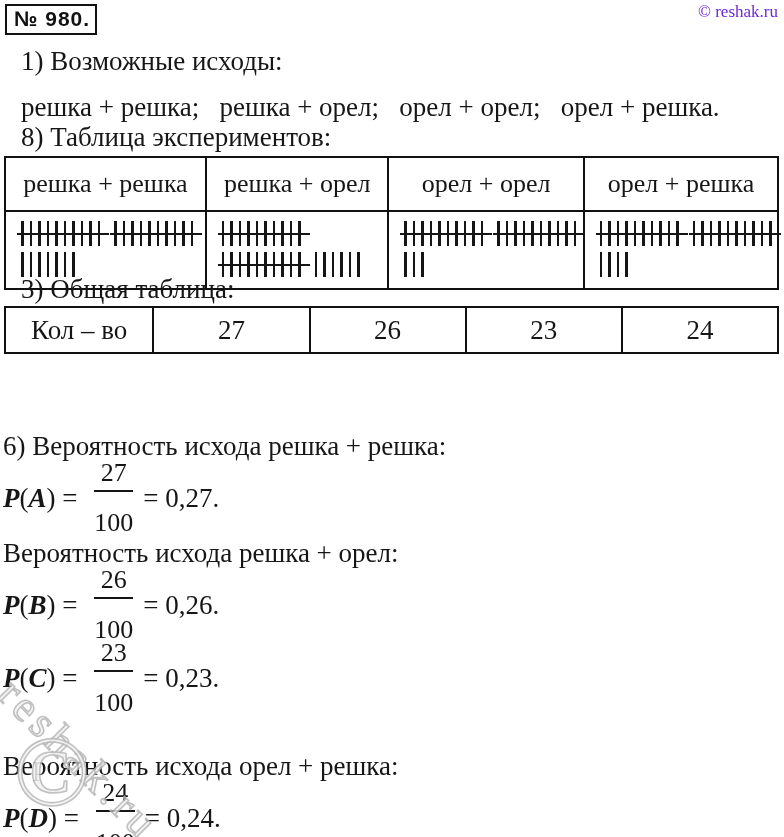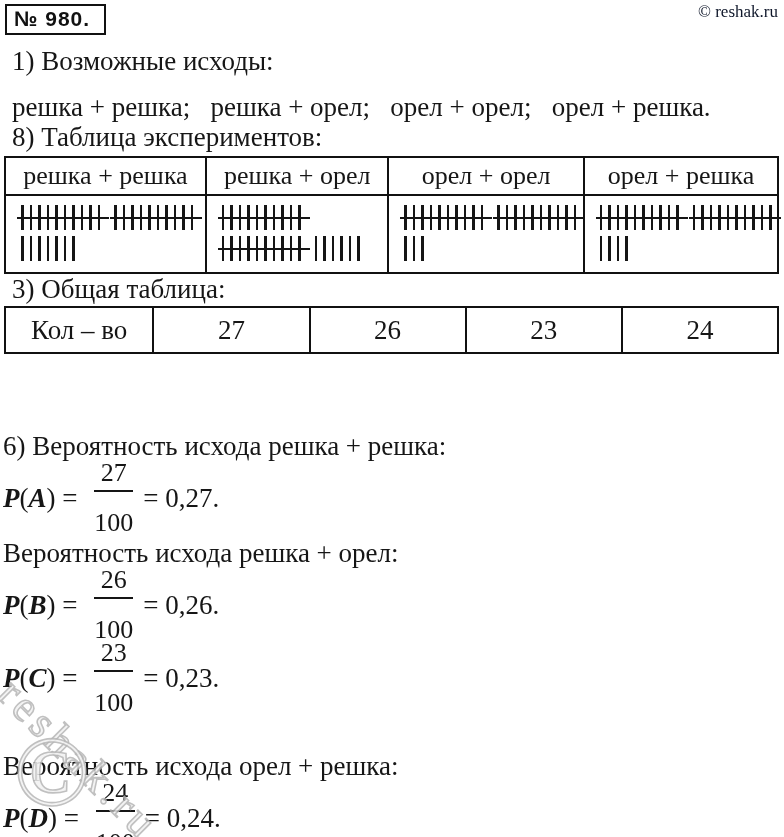--- a/index.html
+++ b/index.html
@@ -3,40 +3,40 @@
 <meta charset="utf-8">
 <style>
   html,body{margin:0;padding:0;}
   body{
     width:784px;height:837px;position:relative;overflow:hidden;
     background:#ffffff;color:#161616;
     font-family:"Liberation Serif","DejaVu Serif",serif;
   }
   #doc{position:absolute;inset:0;}
   .line{font-size:27px;margin:0;line-height:1.15;white-space:pre-wrap;}
-  .abs{position:absolute;left:12px;right:0;}
+  .abs{position:absolute;left:21px;right:0;}
 
   
   .numbox{
     position:absolute;left:5px;top:4px;
-    border:2px solid #111;padding:1px 14px 2px 7px;
+    border:2px solid #111;padding:1px 5px 2px 7px;
     font-family:"Liberation Sans","DejaVu Sans",sans-serif;
     font-weight:bold;font-size:21px;letter-spacing:1px;color:#111;
   }
   
-  .copyright{position:absolute;right:6px;top:2px;font-size:17px;color:#0f172a;}
+  .copyright{position:absolute;right:6px;top:2px;font-size:17px;color:#6d28d9;}
 
   .s1{top:46px;} .outcomes{top:92px;} .s2{top:122px;}
   .s3{top:274px;}
 
   
   table{border-collapse:collapse;table-layout:fixed;}
   .t1{position:absolute;left:4px;top:156px;width:775px;}
   .t1 th,.t1 td{border:2px solid #111;}
-  .t1 th{height:36px;font-weight:normal;font-size:26px;text-align:center;padding:0;}
+  .t1 th{height:36px;font-weight:normal;font-size:26px;text-align:center;padding:8px;}
   .t1 td{height:70px;vertical-align:top;padding:6px 4px 0 15px;}
 
   .tline{display:flex;align-items:center;height:31px;}
   .tgroup{position:relative;display:flex;}
   .tgroup i{width:2.5px;height:25px;background:#151515;margin-right:6px;}
   .tgroup i:last-child{margin-right:0;}
   .tgroup + .tgroup{margin-left:14px;}
   .struck::after{
     content:"";position:absolute;left:-4px;right:-9px;top:11.5px;
     height:2.5px;background:#151515;

